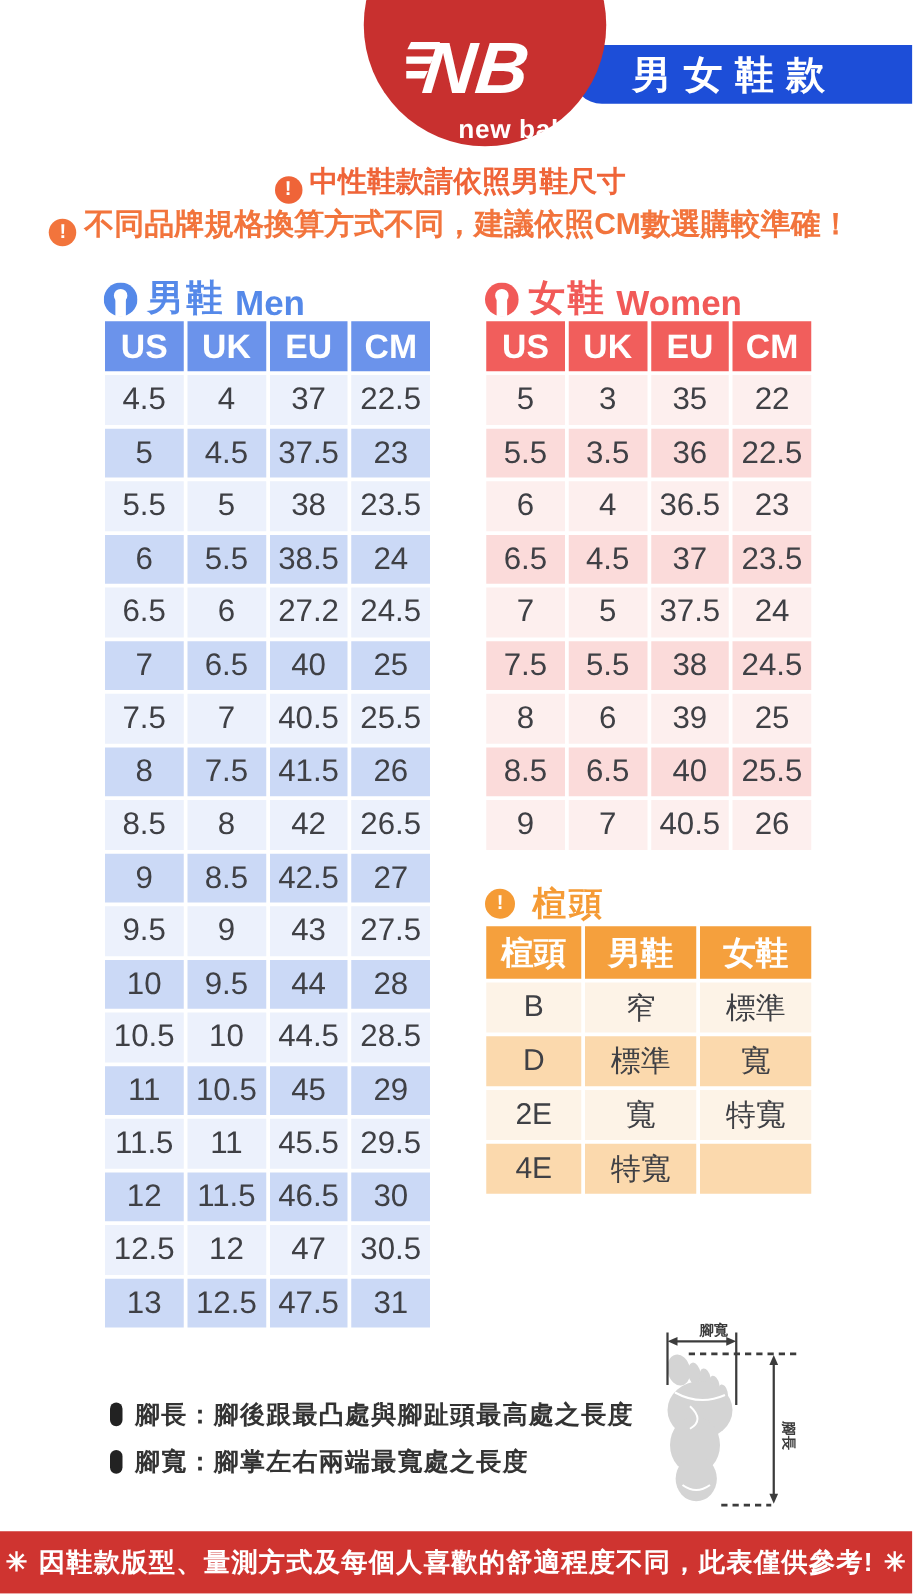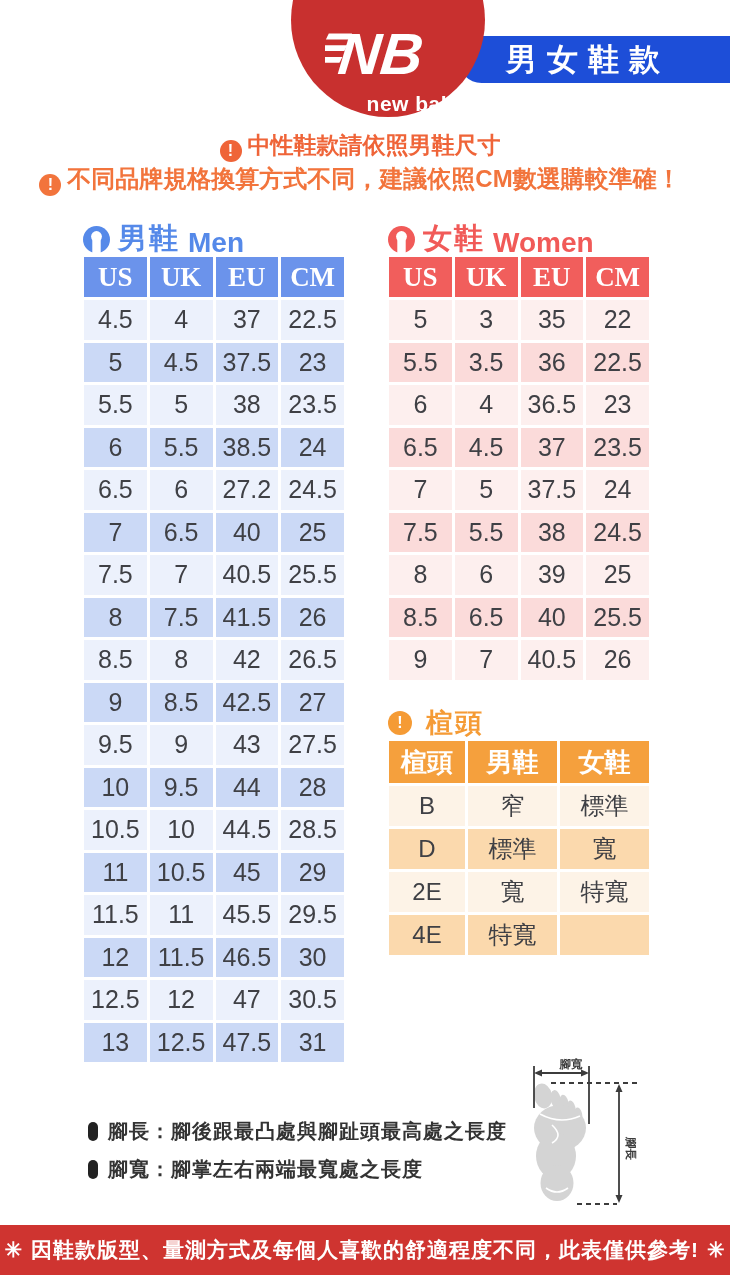--- a/index.html
+++ b/index.html
@@ -49,21 +49,21 @@
   .sec-title { position: absolute; display: flex; align-items: center; gap: 8px; }
   .sec-title .zh { font-size: 29px; font-weight: bold; letter-spacing: 2px; }
   .sec-title .en { font-size: 28px; font-weight: bold; margin-top: 8px; }
   .men-title  { left: 83px;  top: 219px; color: #5589e9; }
   .women-title{ left: 388px; top: 219px; color: #f15a58; }
   .last-title { left: 388px; top: 705px; color: #f59b35; }
   .last-title .zh { font-size: 27px; }
 
   
   table { position: absolute; border-collapse: separate; border-spacing: 3px; table-layout: fixed; }
-  th { height: 40px; font-size: 27px; font-weight: bold; color: #ffffff; text-align: center; font-family: Liberation Serif, serif; }
+  th { height: 40px; font-size: 27px; font-weight: bold; color: #ffffff; text-align: center; }
   td { height: 39.5px; font-size: 25px; color: #3f4045; text-align: center; }
   .men-table   { left: 81px;  top: 254px; width: 266px; }
   .women-table { left: 386px; top: 254px; width: 266px; }
   .last-table  { left: 386px; top: 738px; width: 266px; }
   .men-table th { background: #6b93eb; }
   .men-table tr.light td { background: #ecf1fc; }
   .men-table tr.dark  td { background: #cbd9f6; }
   .women-table th { background: #f15e5c; }
   .women-table tr.light td { background: #fdefee; }
   .women-table tr.dark  td { background: #fbdbda; }

